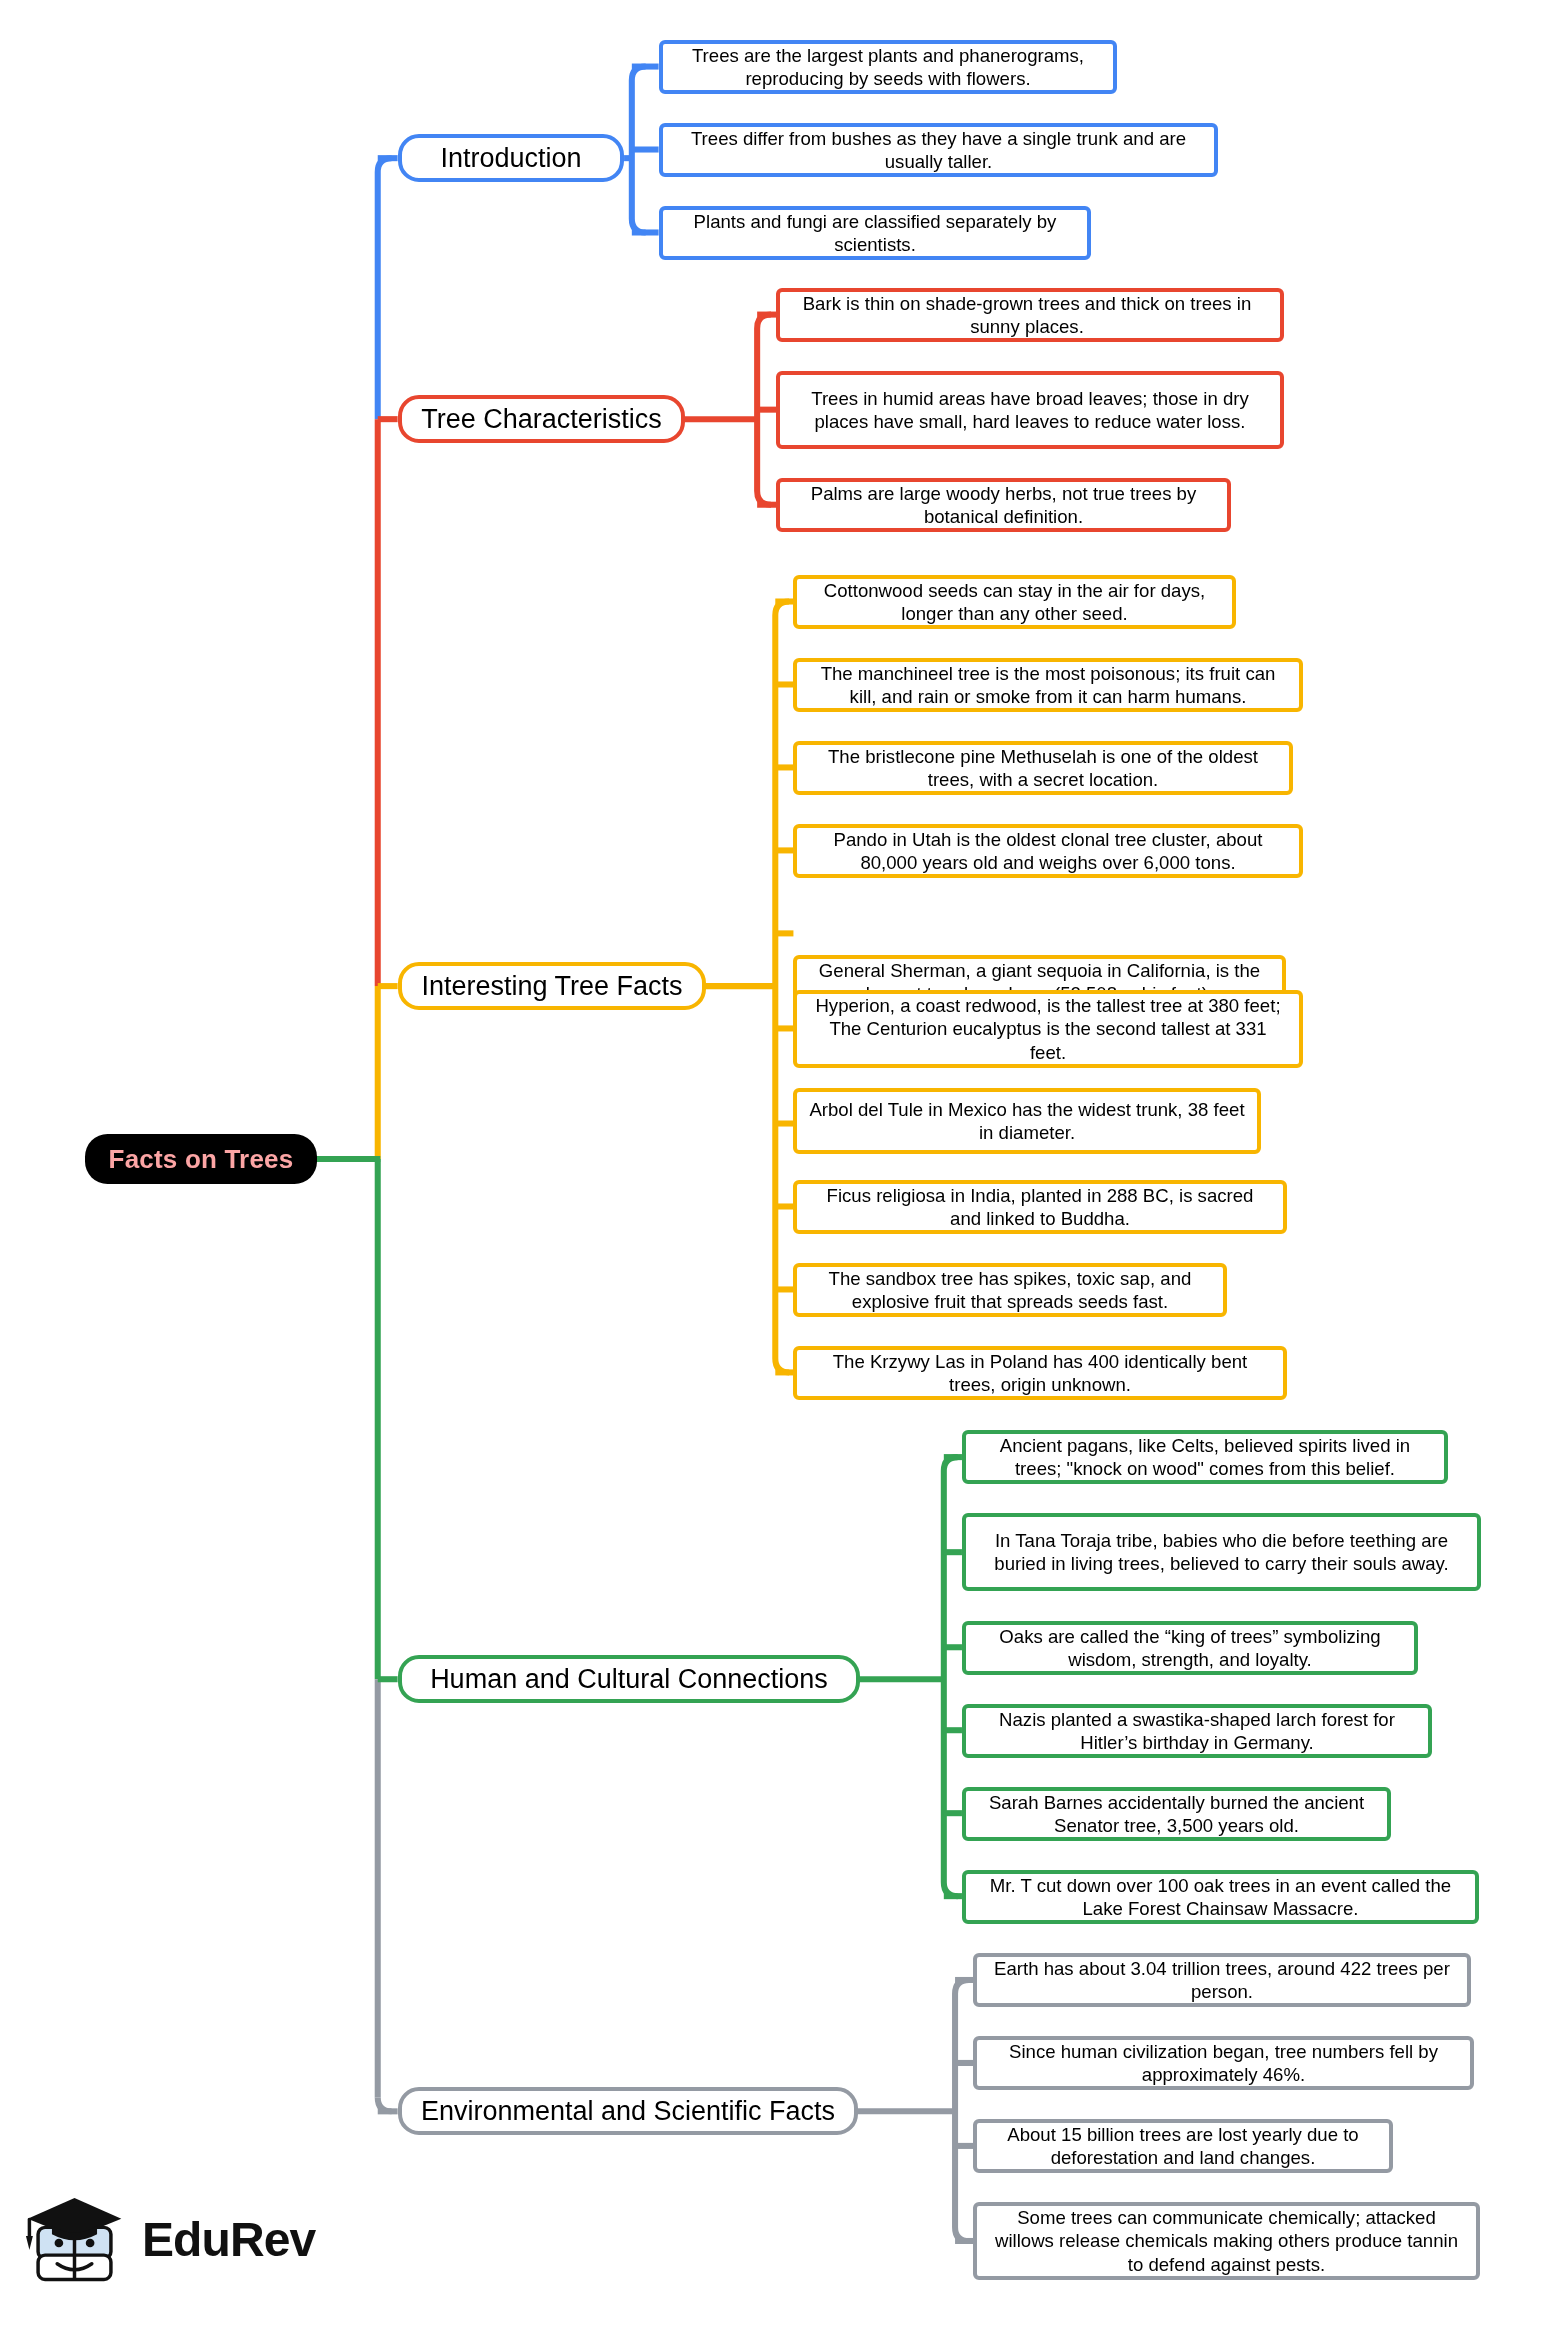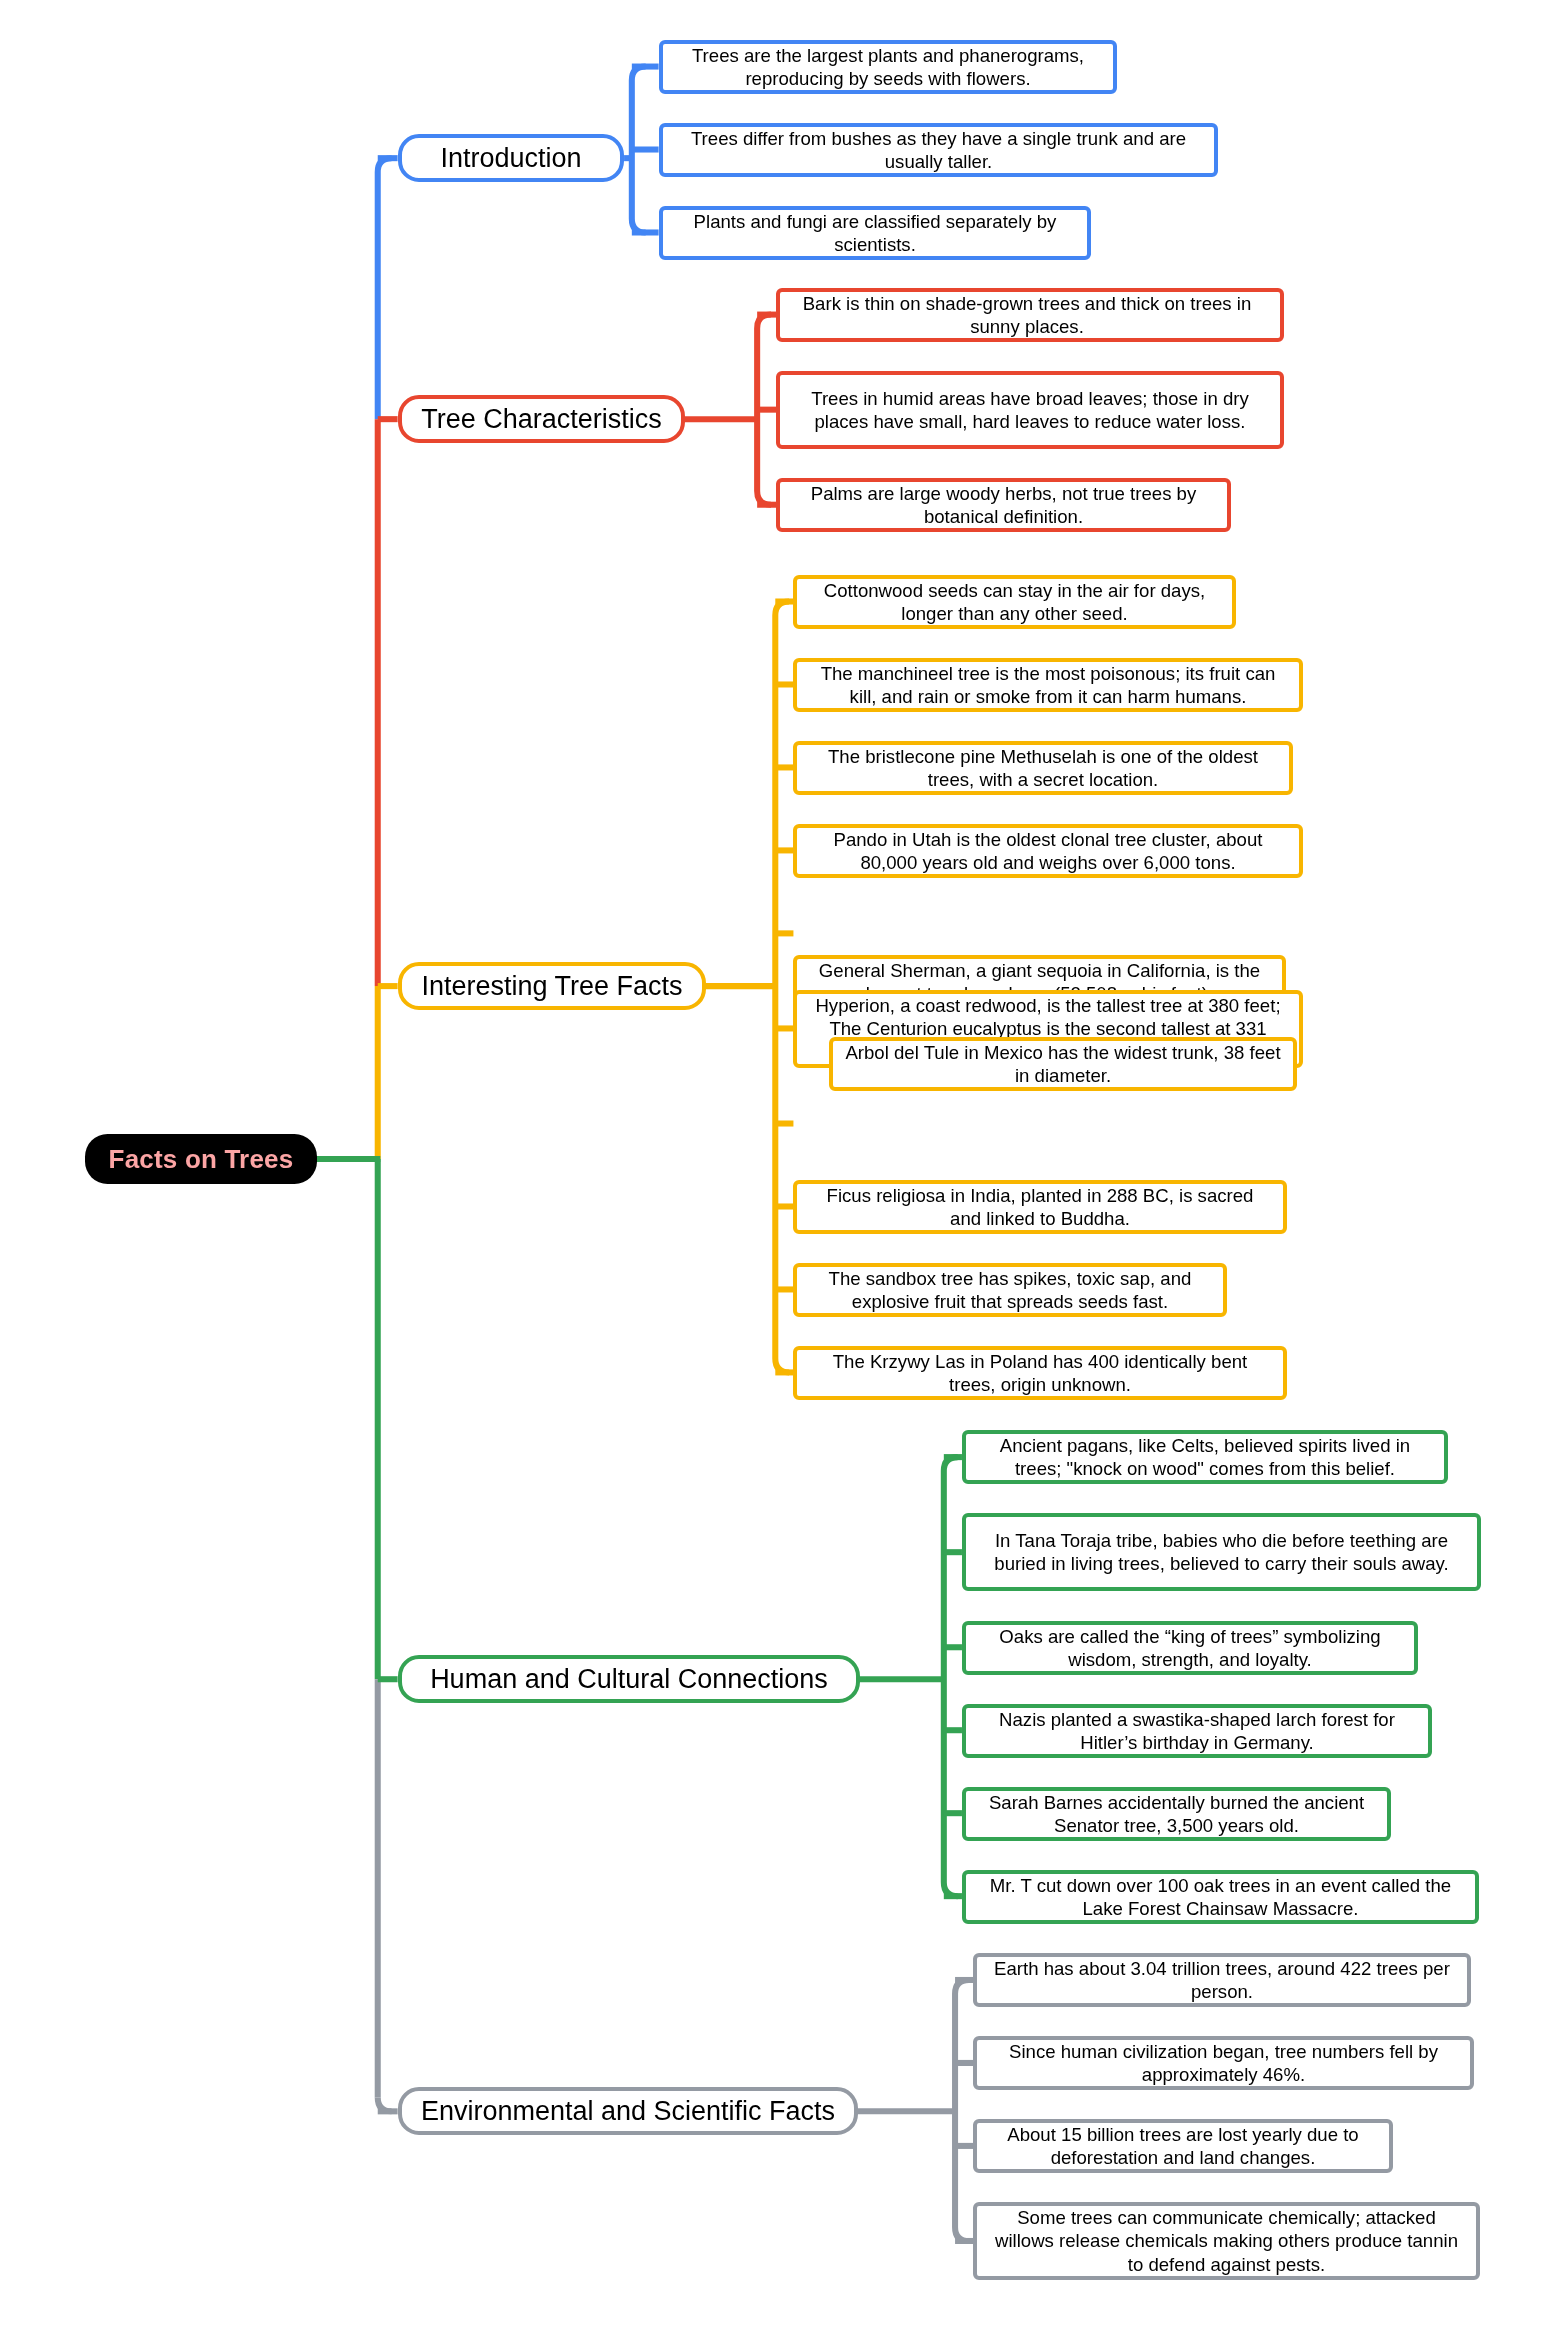--- a/index.html
+++ b/index.html
@@ -134,21 +134,21 @@
       </div>
       <div class="node leaf c-amber" style="left: 793px; top: 824px; width: 510px; height: 54px;">
         <span>Pando in Utah is the oldest clonal tree cluster, about 80,000 years old and weighs over 6,000 tons.</span>
       </div>
       <div class="node leaf c-amber" style="left: 793px; top: 907px; width: 493px; height: 54px; margin-top: 48px;">
         <span>General Sherman, a giant sequoia in California, is the largest tree by volume (52,508 cubic feet).</span>
       </div>
       <div class="node leaf c-amber" style="left: 793px; top: 990px; width: 510px; height: 78px;">
         <span>Hyperion, a coast redwood, is the tallest tree at 380 feet; The Centurion eucalyptus is the second tallest at 331 feet.</span>
       </div>
-      <div class="node leaf c-amber" style="left: 793px; top: 1037px; width: 468px; height: 54px; margin-left: 36px;">
+      <div class="node leaf c-amber" style="left: 793px; top: 1088px; width: 468px; height: 66px;">
         <span>Arbol del Tule in Mexico has the widest trunk, 38 feet in diameter.</span>
       </div>
       <div class="node leaf c-amber" style="left: 793px; top: 1180px; width: 494px; height: 54px;">
         <span>Ficus religiosa in India, planted in 288 BC, is sacred and linked to Buddha.</span>
       </div>
       <div class="node leaf c-amber" style="left: 793px; top: 1263px; width: 434px; height: 54px;">
         <span>The sandbox tree has spikes, toxic sap, and explosive fruit that spreads seeds fast.</span>
       </div>
       <div class="node leaf c-amber" style="left: 793px; top: 1346px; width: 494px; height: 54px;">
         <span>The Krzywy Las in Poland has 400 identically bent trees, origin unknown.</span>
@@ -184,15 +184,38 @@
         <span>Since human civilization began, tree numbers fell by approximately 46%.</span>
       </div>
       <div class="node leaf c-gray" style="left: 973px; top: 2119px; width: 420px; height: 54px;">
         <span>About 15 billion trees are lost yearly due to deforestation and land changes.</span>
       </div>
       <div class="node leaf c-gray" style="left: 973px; top: 2202px; width: 507px; height: 78px;">
         <span>Some trees can communicate chemically; attacked willows release chemicals making others produce tannin to defend against pests.</span>
       </div>
     </div>
 
+  <div id="logo">
+    <span class="mark">
+      <svg viewBox="0 0 128 128" width="111" height="111" xmlns="http://www.w3.org/2000/svg">
+
+        <rect x="22" y="50" width="84" height="36" rx="8" fill="#cfe2f3" stroke="#111" stroke-width="4"></rect>
+        <rect x="22" y="82" width="84" height="28" rx="8" fill="#fff" stroke="#111" stroke-width="4"></rect>
+        <line x1="64" y1="50" x2="64" y2="110" stroke="#111" stroke-width="4"></line>
+
+        <circle cx="46" cy="68" r="5" fill="#111"></circle>
+        <circle cx="82" cy="68" r="5" fill="#111"></circle>
+
+        <path d="M44 92 Q64 106 84 92" fill="none" stroke="#111" stroke-width="4" stroke-linecap="round"></path>
+
+        <path d="M64 16 L118 40 L64 62 L10 40 Z" fill="#111"></path>
+
+        <path d="M38 48 Q64 64 90 48 L90 58 Q64 72 38 58 Z" fill="#111"></path>
+
+        <path d="M12 41 L12 62" stroke="#111" stroke-width="4" stroke-linecap="round" fill="none"></path>
+        <path d="M8 60 L16 60 L12 76 Z" fill="#111"></path>
+      </svg>
+    </span>
+    <span class="word">EduRev</span>
+  </div>
 
 </div>
 
 
 </body></html>

